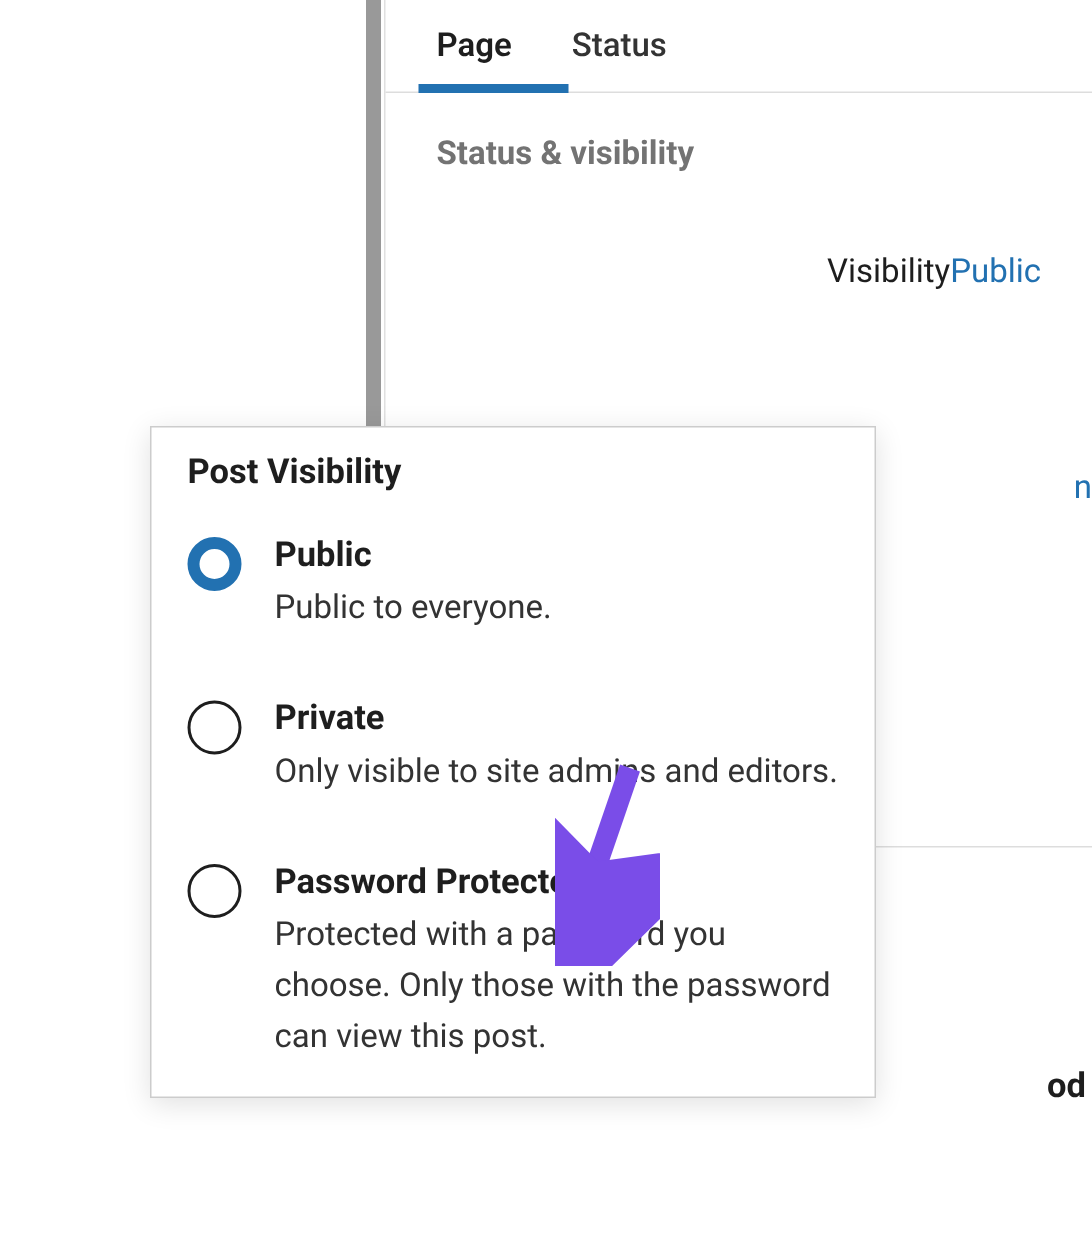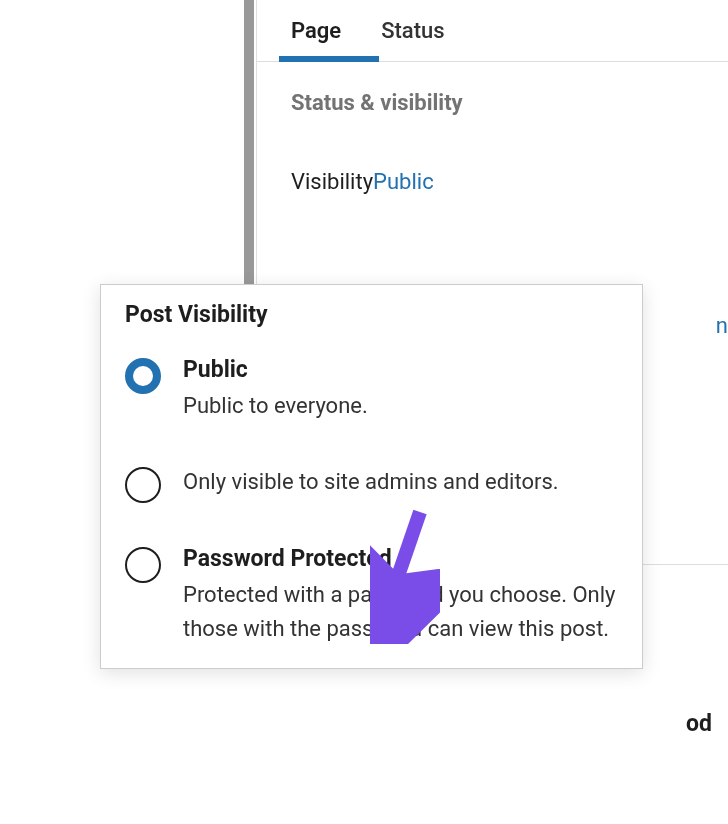--- a/index.html
+++ b/index.html
@@ -54,21 +54,21 @@
       background: #2271b1;
     }
     .panel-section-title {
       font-size: 22px;
       font-weight: 700;
       color: #737373;
       padding: 28px 34px 18px 34px;
     }
     .visibility-row {
       display: flex;
-      justify-content: flex-start;
+      justify-content: flex-end;
       align-items: center;
       padding: 36px 34px 10px 34px;
     }
     .visibility-label {
       font-size: 22px;
       color: #1e1e1e;
     }
     .visibility-value {
       font-size: 22px;
       color: #2271b1;
@@ -80,31 +80,31 @@
     }
     .partial-link {
       position: absolute;
       right: 0;
       top: 313px;
       font-size: 22px;
       color: #2271b1;
     }
     .partial-text {
       position: absolute;
-      right: 16px;
+      right: 4px;
       top: 710px;
       font-size: 23px;
       font-weight: 700;
       color: #1e1e1e;
     }
     .popover {
       position: absolute;
       left: 100px;
       top: 284px;
-      width: 543px;
+      width: 484px;
       background: #fff;
       border: 1px solid #ccc;
       box-shadow: 0 4px 18px rgba(0,0,0,0.12);
       padding: 16px 24px 22px 24px;
     }
     .popover-title {
       font-size: 23px;
       font-weight: 700;
       color: #1e1e1e;
       margin-bottom: 28px;
@@ -193,20 +193,21 @@
     <div class="radio-circle selected"></div>
     <div class="radio-content">
       <div class="radio-label">Public</div>
       <div class="radio-desc">Public to everyone.</div>
     </div>
   </div>
 
   <div class="radio-option">
     <div class="radio-circle"></div>
     <div class="radio-content">
+      <div class="radio-label">Private</div>
       <div class="radio-desc">Only visible to site admins and editors.</div>
     </div>
   </div>
 
   <div class="radio-option">
     <div class="radio-circle"></div>
     <div class="radio-content">
       <div class="radio-label">Password Protected</div>
       <div class="radio-desc">Protected with a password you choose. Only those with the password can view this post.</div>
     </div>

